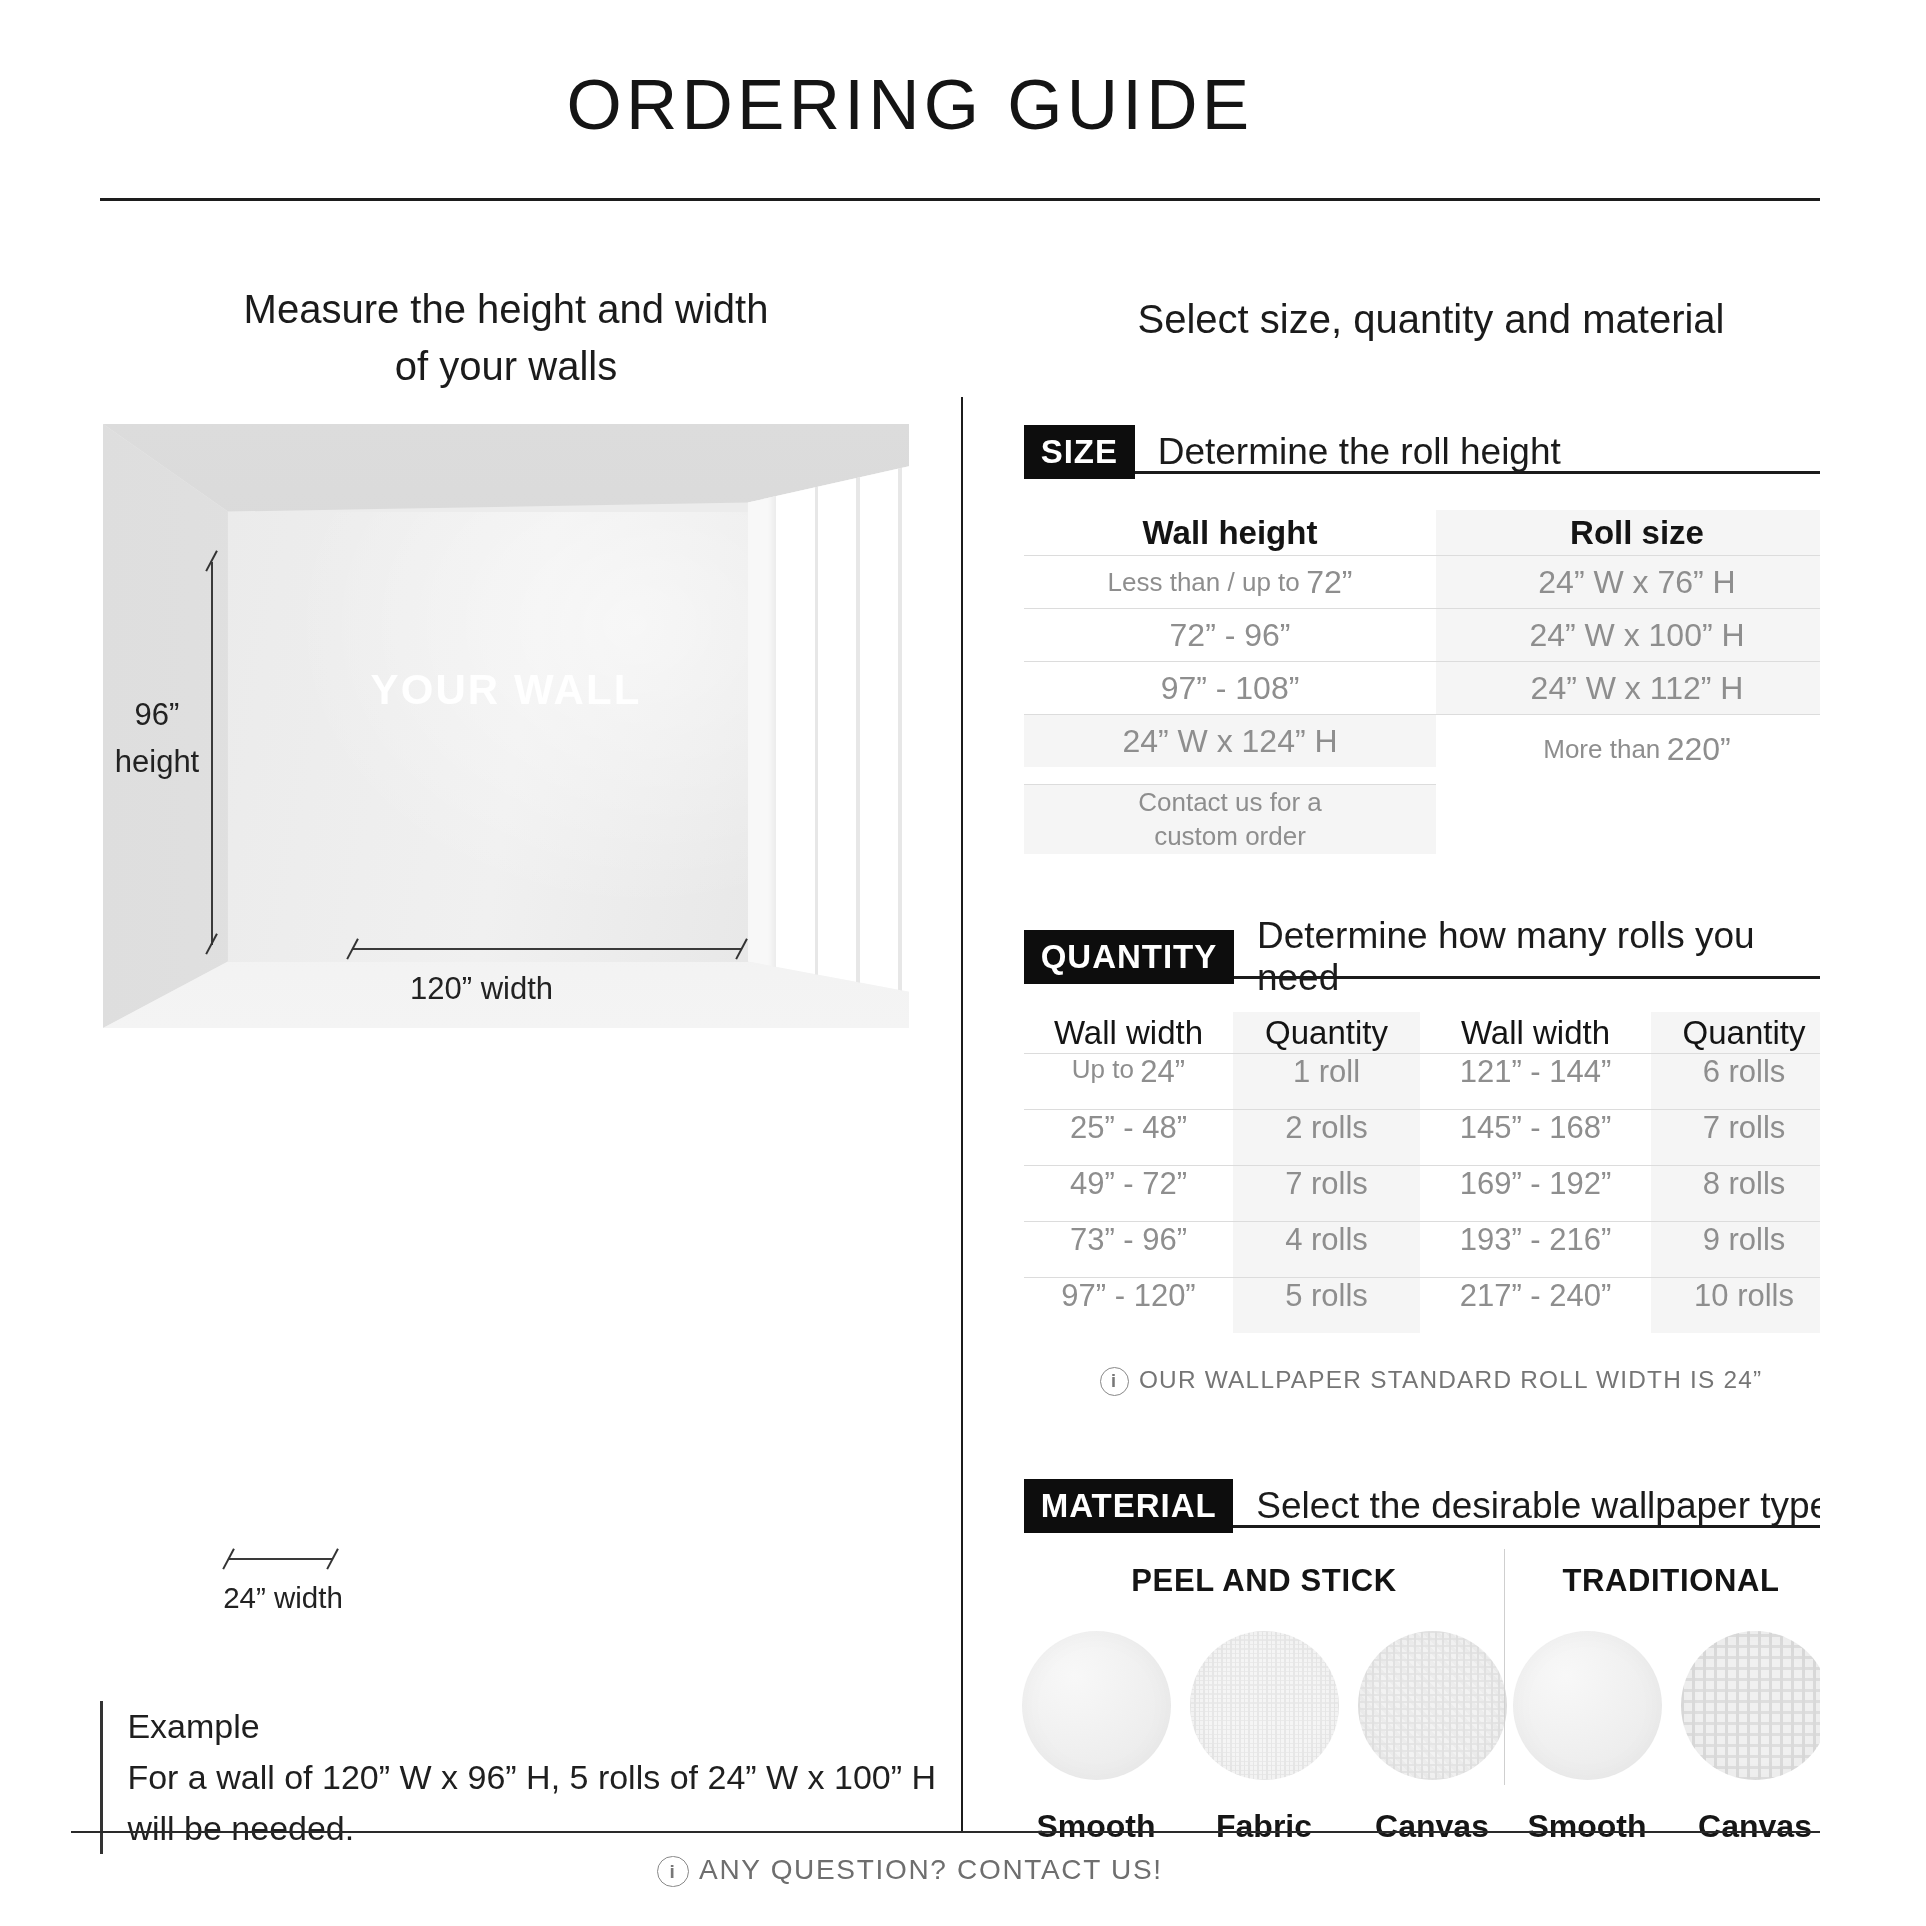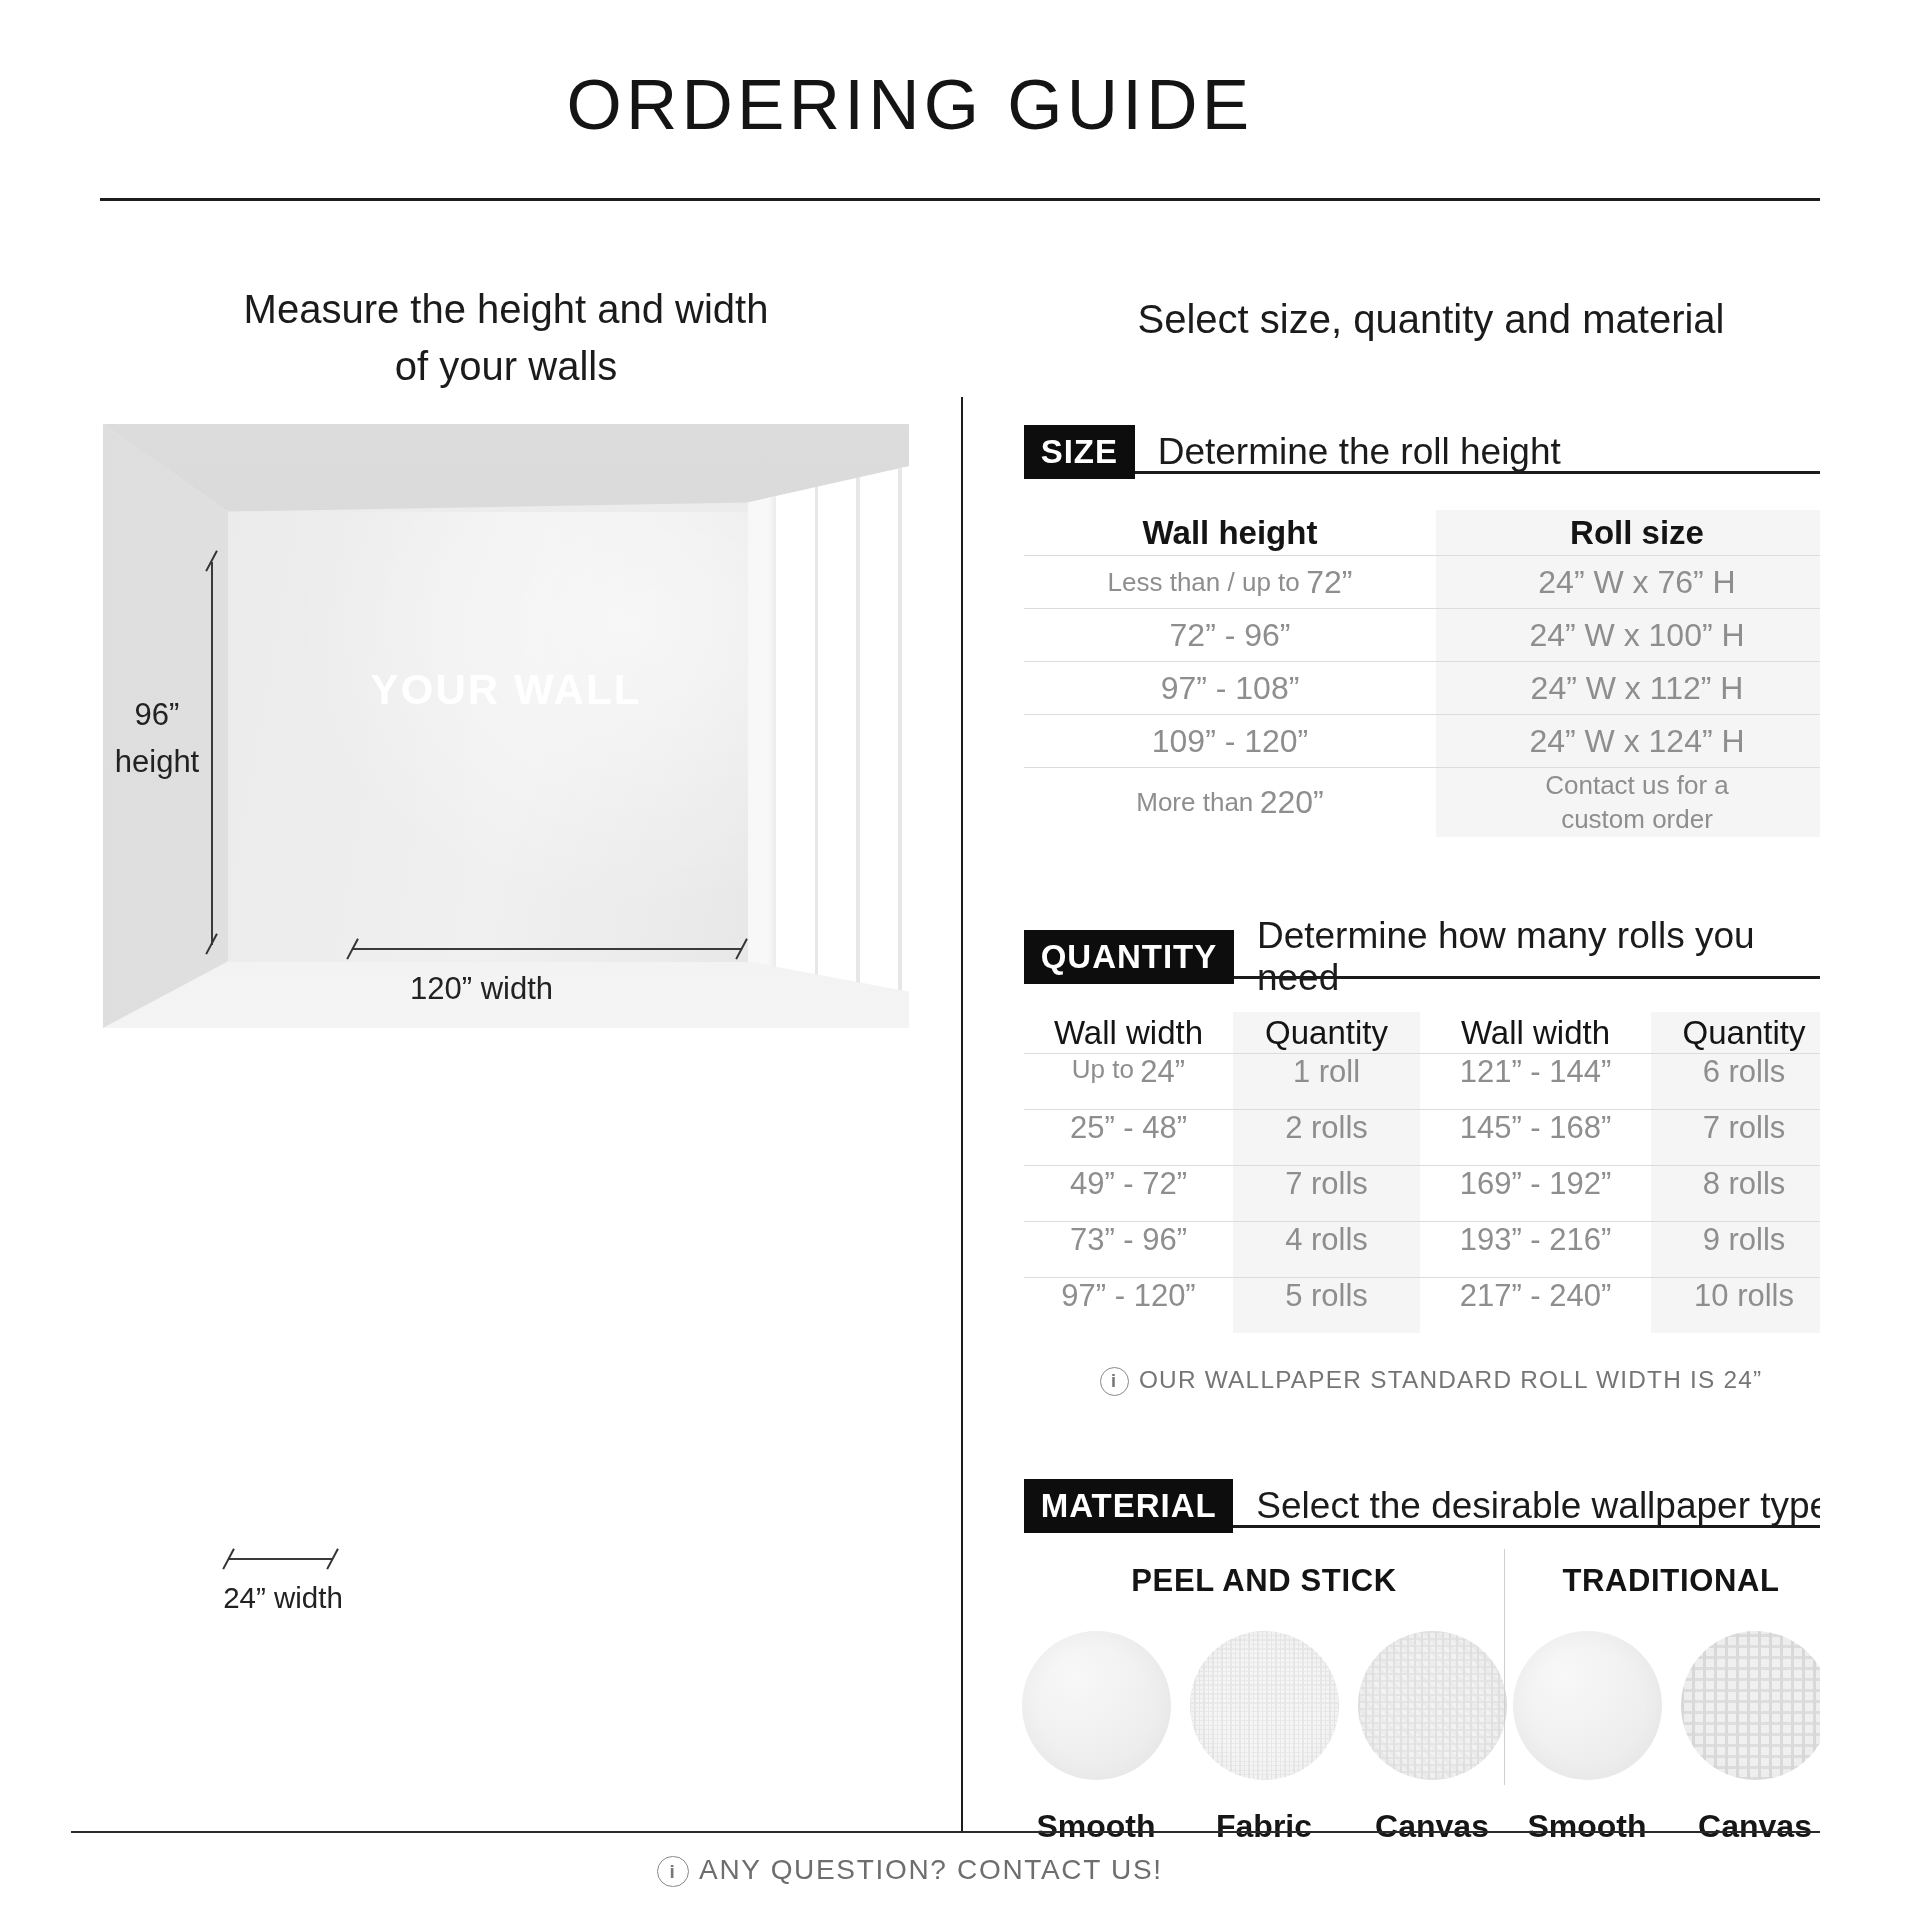--- a/index.html
+++ b/index.html
@@ -159,20 +159,25 @@
   <div class="tick" style="left:341px;top:948px;"></div>
   <div class="tick" style="left:730px;top:948px;"></div>
   <div class="dim-label" style="left:321px;top:966px;width:321px;">120” width</div>
 
 
   <div class="dim-line" style="left:229px;top:1558px;width:104px;height:1.9px;"></div>
   <div class="tick" style="left:217px;top:1558px;"></div>
   <div class="tick" style="left:321px;top:1558px;"></div>
   <div class="dim-label" style="left:161px;top:1576px;width:244px;font-size:29.5px;">24” width</div>
 
+  <div class="example">
+    <div>Example</div>
+    <div>For a wall of 120” W x 96” H, 5 rolls of 24” W x 100” H</div>
+    <div>will be needed.</div>
+  </div>
 
   <div class="column-divider"></div>
 
   <div class="right-heading">Select size, quantity and material</div>
 
   <div class="section size-section">
     <div class="sec-head">
       <span class="badge">SIZE</span>
       <span class="sec-sub">Determine the roll height</span>
       <div class="sec-rule"></div>
@@ -187,23 +192,20 @@
         </div>
         <div class="sg-c col2">24” W x 76” H</div>
         <div class="sg-c col1">
           <span class="val">72” - 96”</span>
         </div>
         <div class="sg-c col2">24” W x 100” H</div>
         <div class="sg-c col1">
           <span class="val">97” - 108”</span>
         </div>
         <div class="sg-c col2">24” W x 112” H</div>
-        <div class="sg-c col1">
-          <span class="val">109” - 120”</span>
-        </div>
         <div class="sg-c col2">24” W x 124” H</div>
         <div class="sg-c col1 tall">
           <span class="pre">More than </span>
           <span class="val">220”</span>
         </div>
         <div class="sg-c col2 tall small-text">Contact us for a
 custom order</div>
       </div>
   </div>
 

